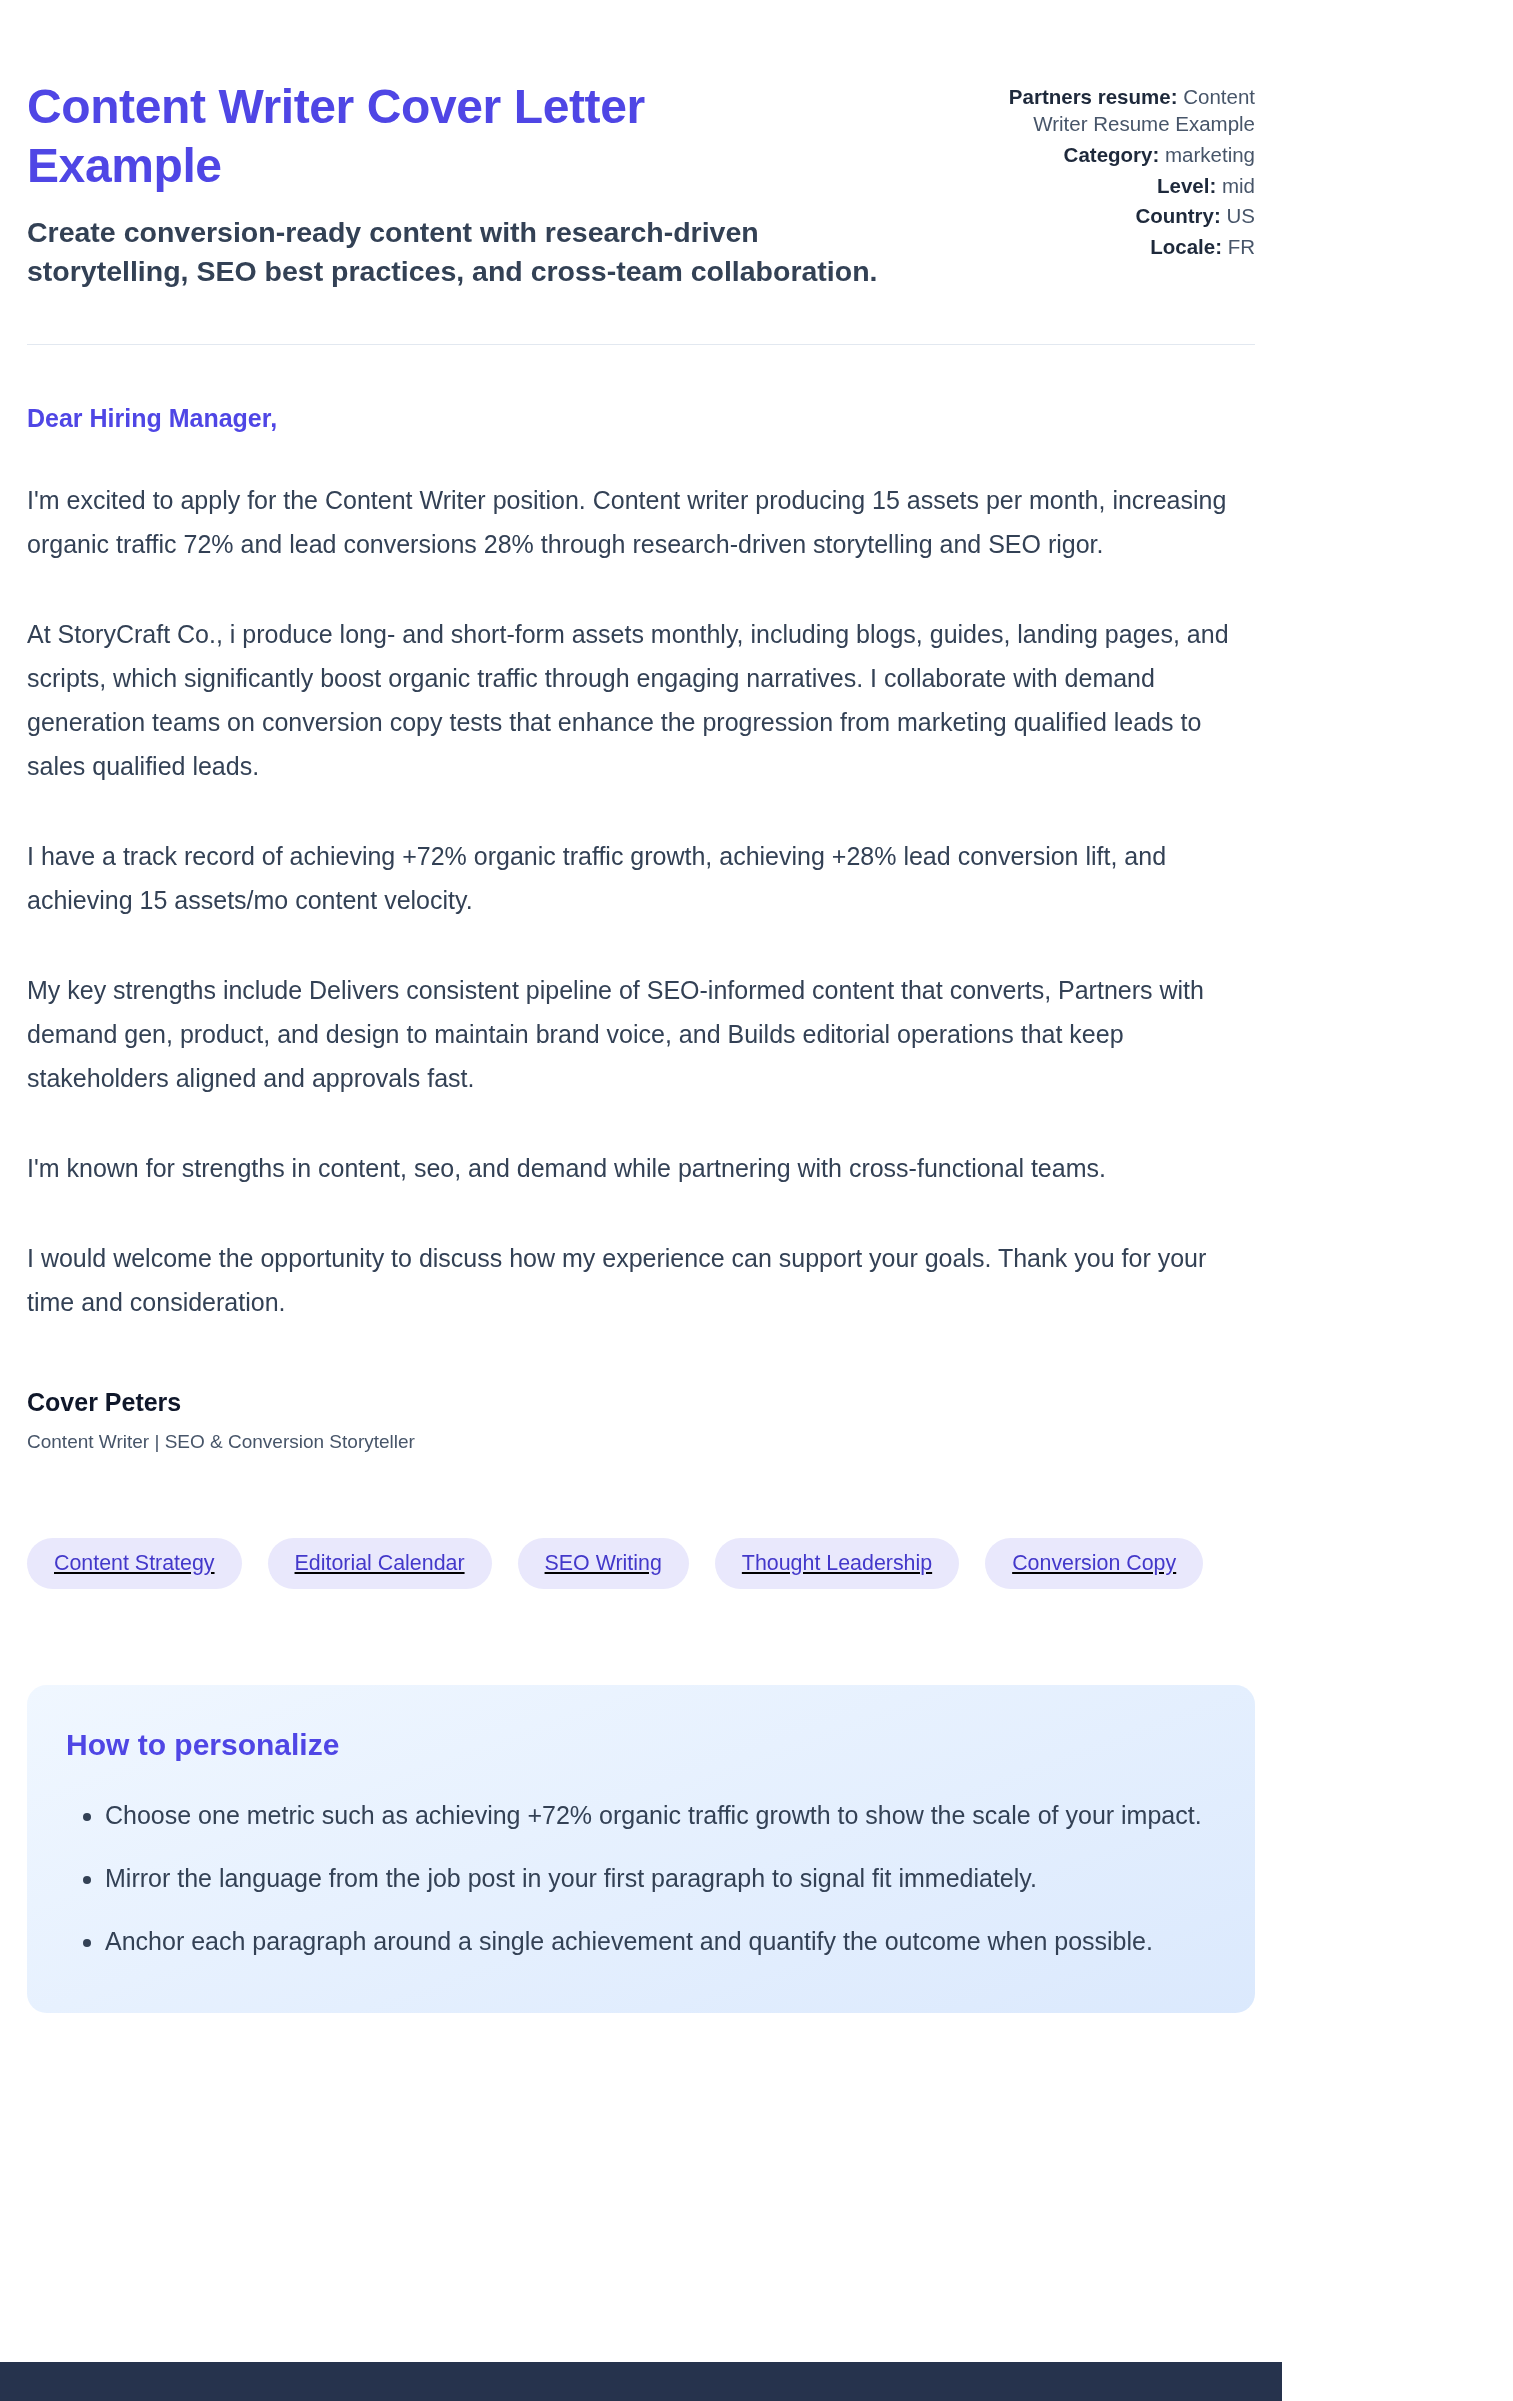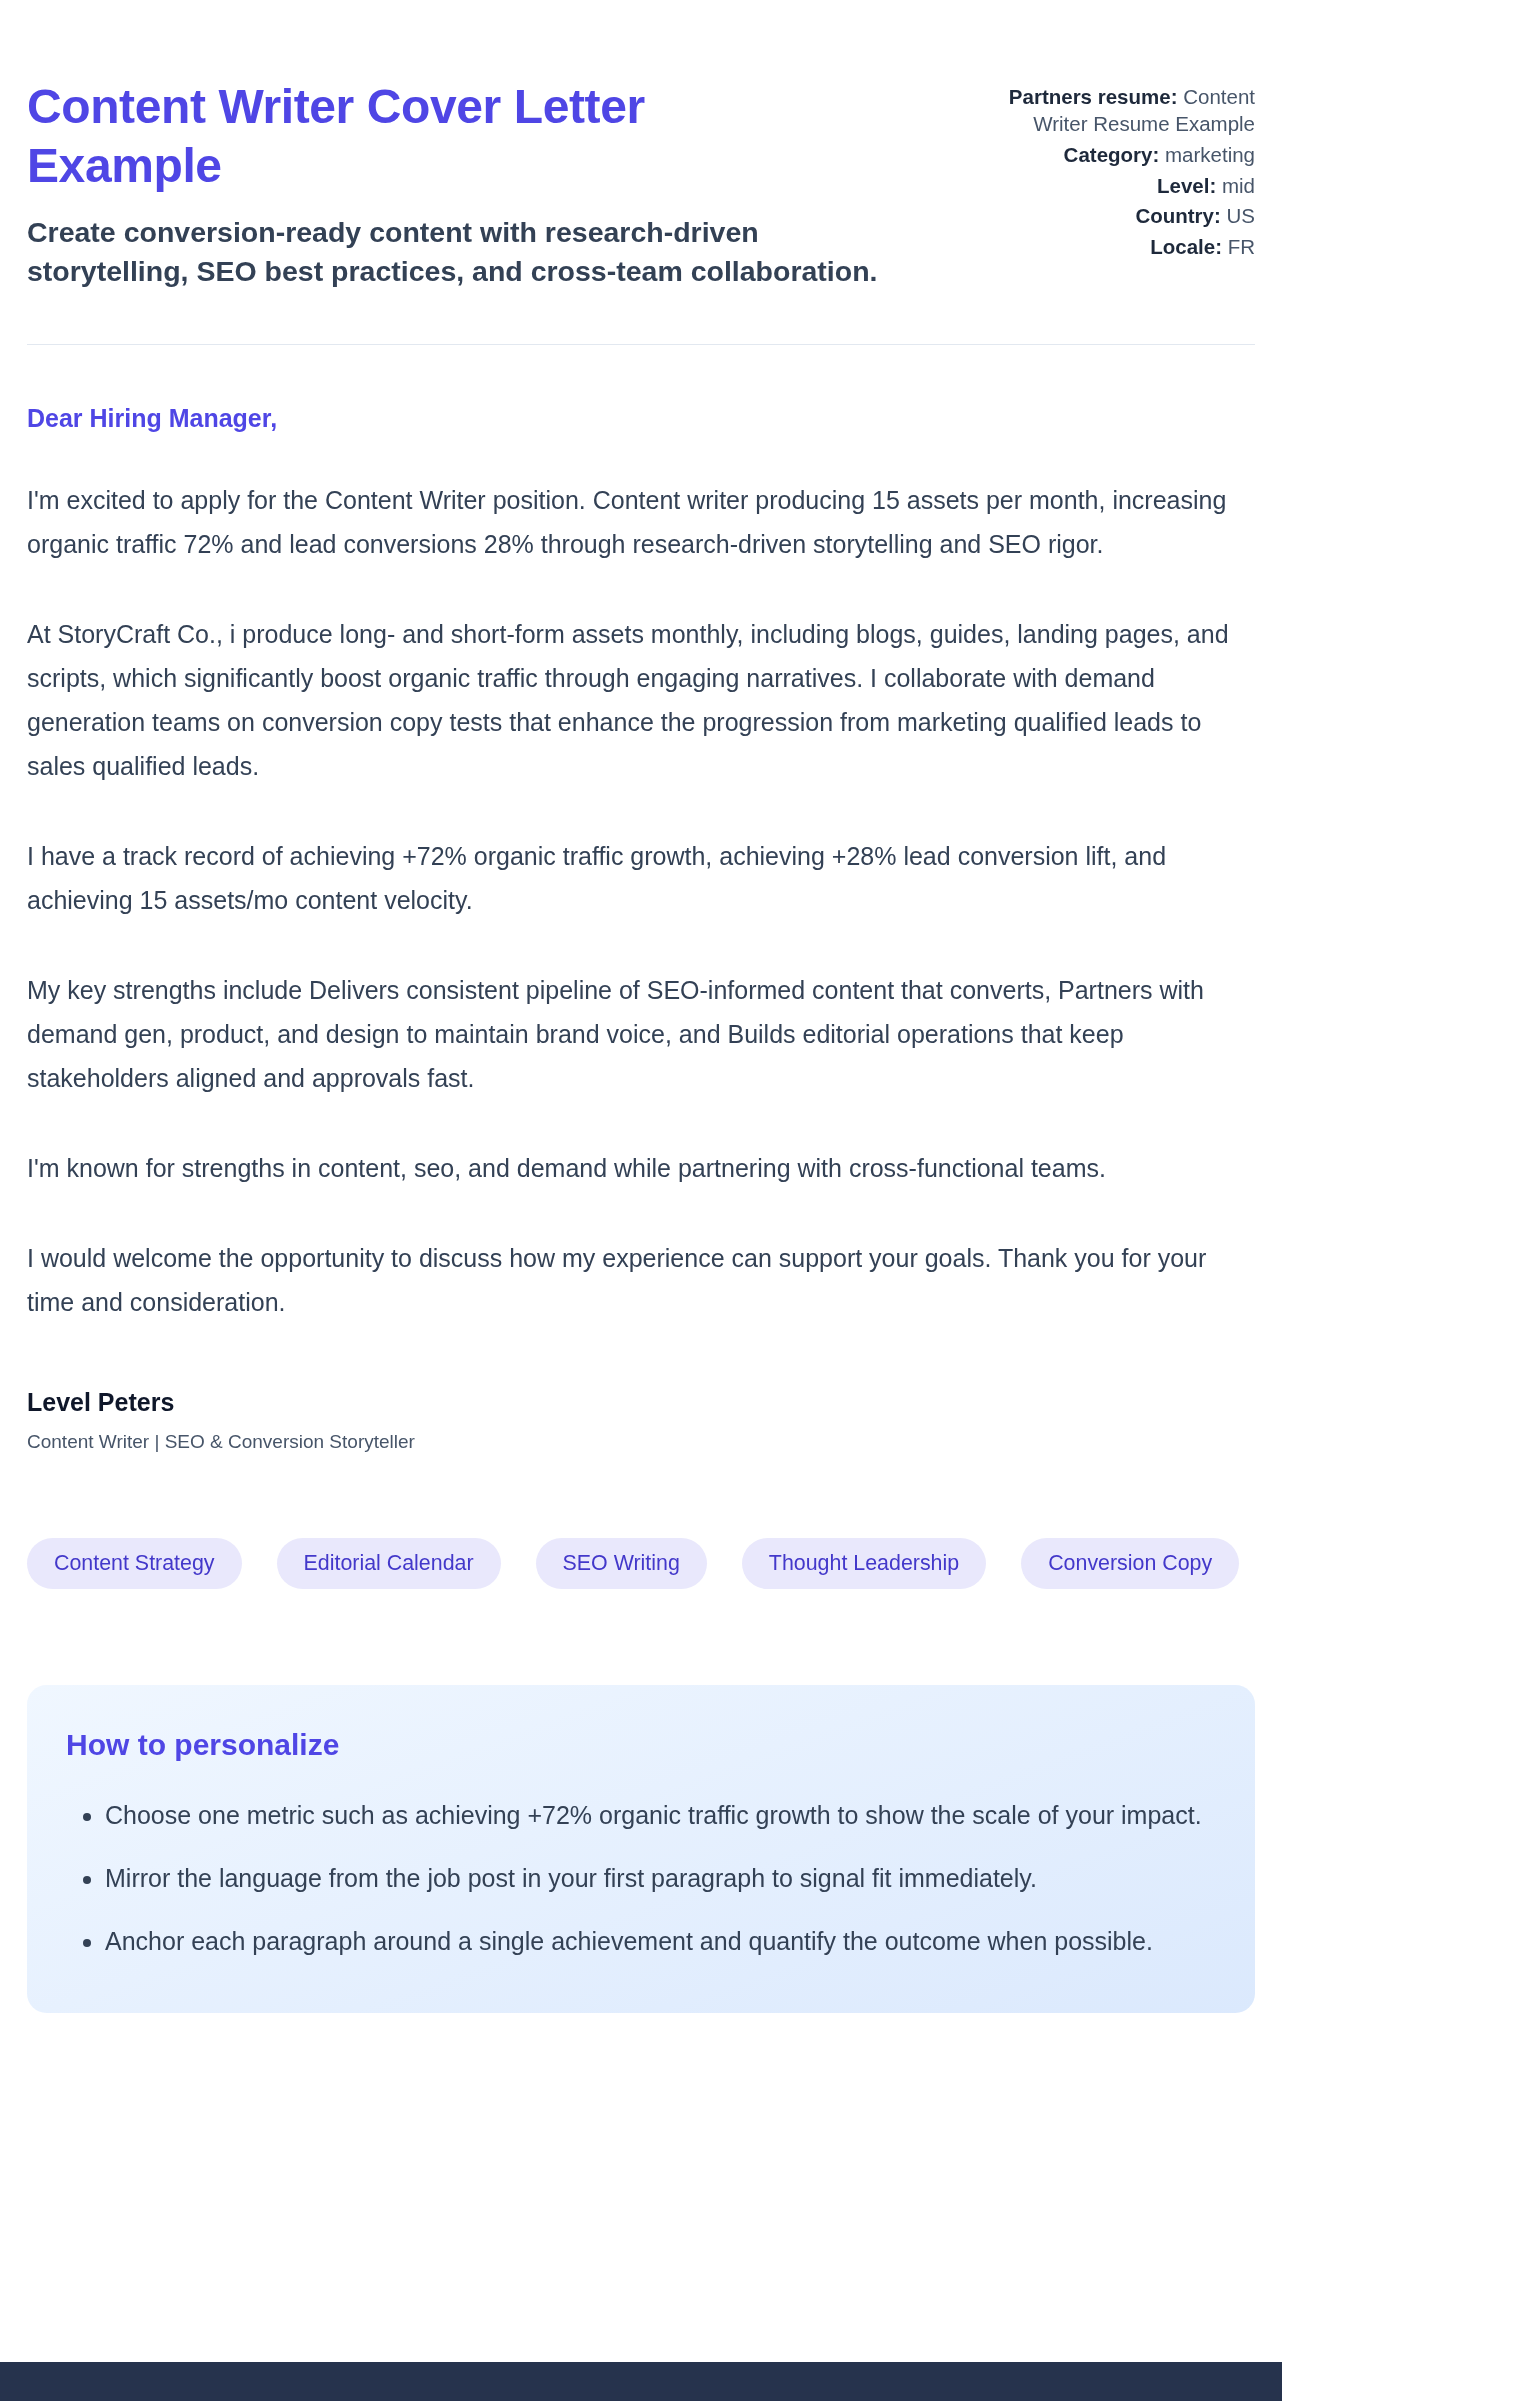--- a/index.html
+++ b/index.html
@@ -86,22 +86,23 @@
   }
   .signature-title {
     font-size: 19px;
     color: #475569;
     margin: 0;
   }
   
   .tags {
     display: flex;
     flex-wrap: wrap;
-    gap: 35px;
+    gap: 26px;
     margin-top: 85px;
+    text-decoration: underline;
   }
   .tag-chip {
     background: #e9e8fc;
     color: #4338ca;
     font-size: 21.4px;
     line-height: 1;
     padding: 15px 27px;
     border-radius: 889px;
     white-space: nowrap;
   }
@@ -180,21 +181,21 @@
     <div class="letter">
       <div class="salutation">Dear Hiring Manager,</div>
       <p class="paragraph">I'm excited to apply for the Content Writer position. Content writer producing 15 assets per month, increasing organic traffic 72% and lead conversions 28% through research-driven storytelling and SEO rigor.</p>
       <p class="paragraph">At StoryCraft Co., i produce long- and short-form assets monthly, including blogs, guides, landing pages, and scripts, which significantly boost organic traffic through engaging narratives. I collaborate with demand generation teams on conversion copy tests that enhance the progression from marketing qualified leads to sales qualified leads.</p>
       <p class="paragraph">I have a track record of achieving +72% organic traffic growth, achieving +28% lead conversion lift, and achieving 15 assets/mo content velocity.</p>
       <p class="paragraph">My key strengths include Delivers consistent pipeline of SEO-informed content that converts, Partners with demand gen, product, and design to maintain brand voice, and Builds editorial operations that keep stakeholders aligned and approvals fast.</p>
       <p class="paragraph">I'm known for strengths in content, seo, and demand while partnering with cross-functional teams.</p>
       <p class="paragraph">I would welcome the opportunity to discuss how my experience can support your goals. Thank you for your time and consideration.</p>
 
       <div class="signature">
-        <p class="signature-name">Level Peters</p>
+        <p class="signature-name">Cover Peters</p>
         <p class="signature-title">Content Writer | SEO &amp; Conversion Storyteller</p>
       </div>
     </div>
 
     <div class="tags">
       <span class="tag-chip">Content Strategy</span>
       <span class="tag-chip">Editorial Calendar</span>
       <span class="tag-chip">SEO Writing</span>
       <span class="tag-chip">Thought Leadership</span>
       <span class="tag-chip">Conversion Copy</span>

